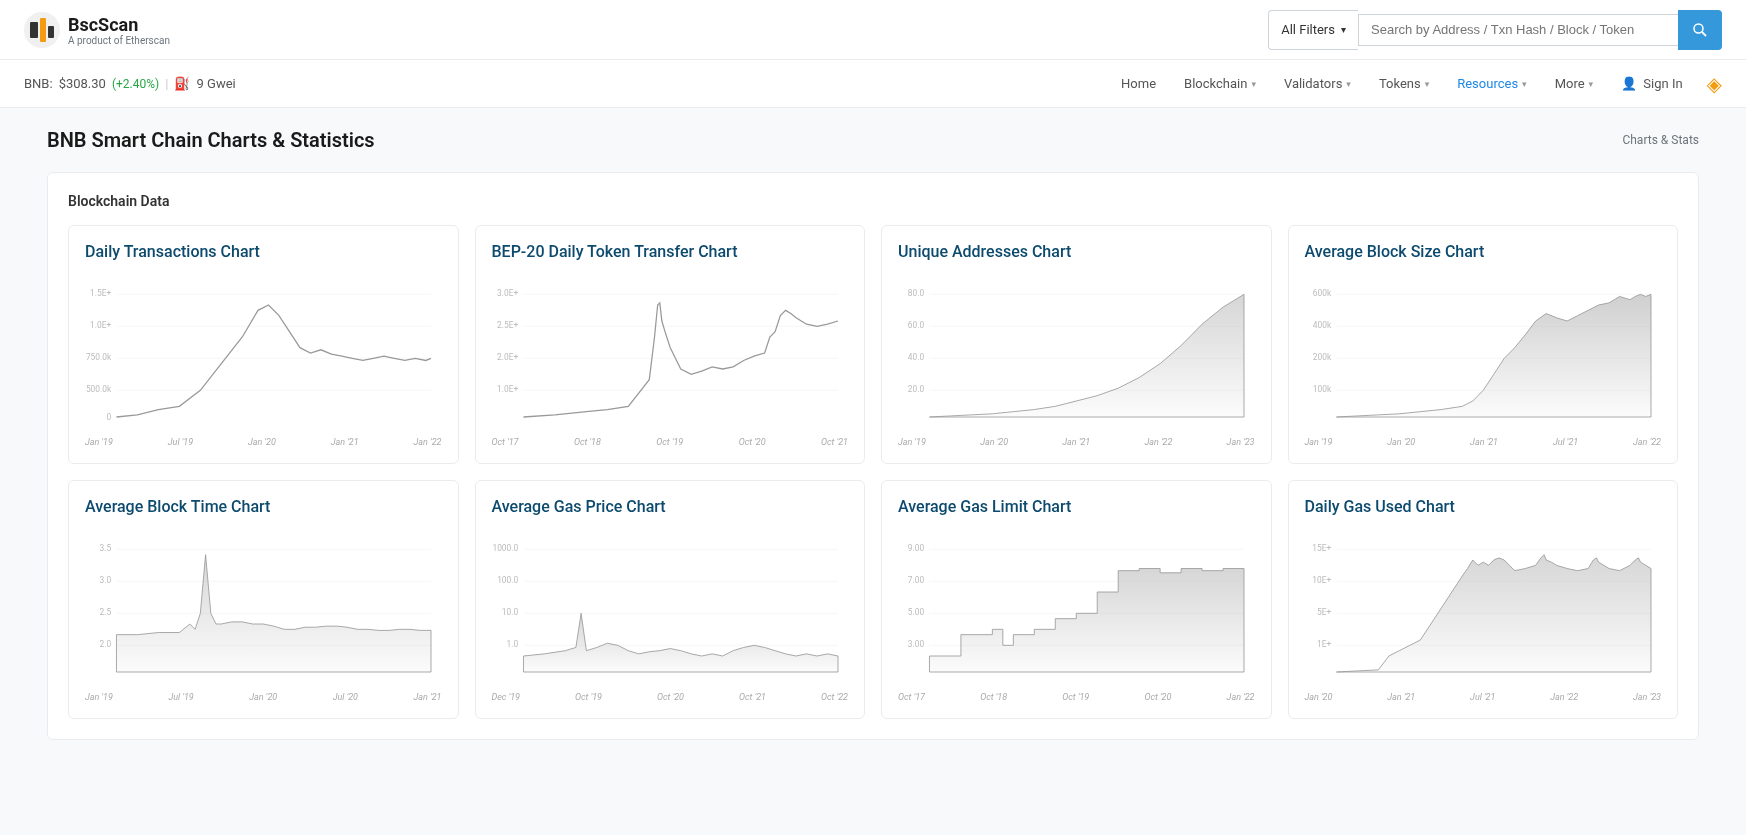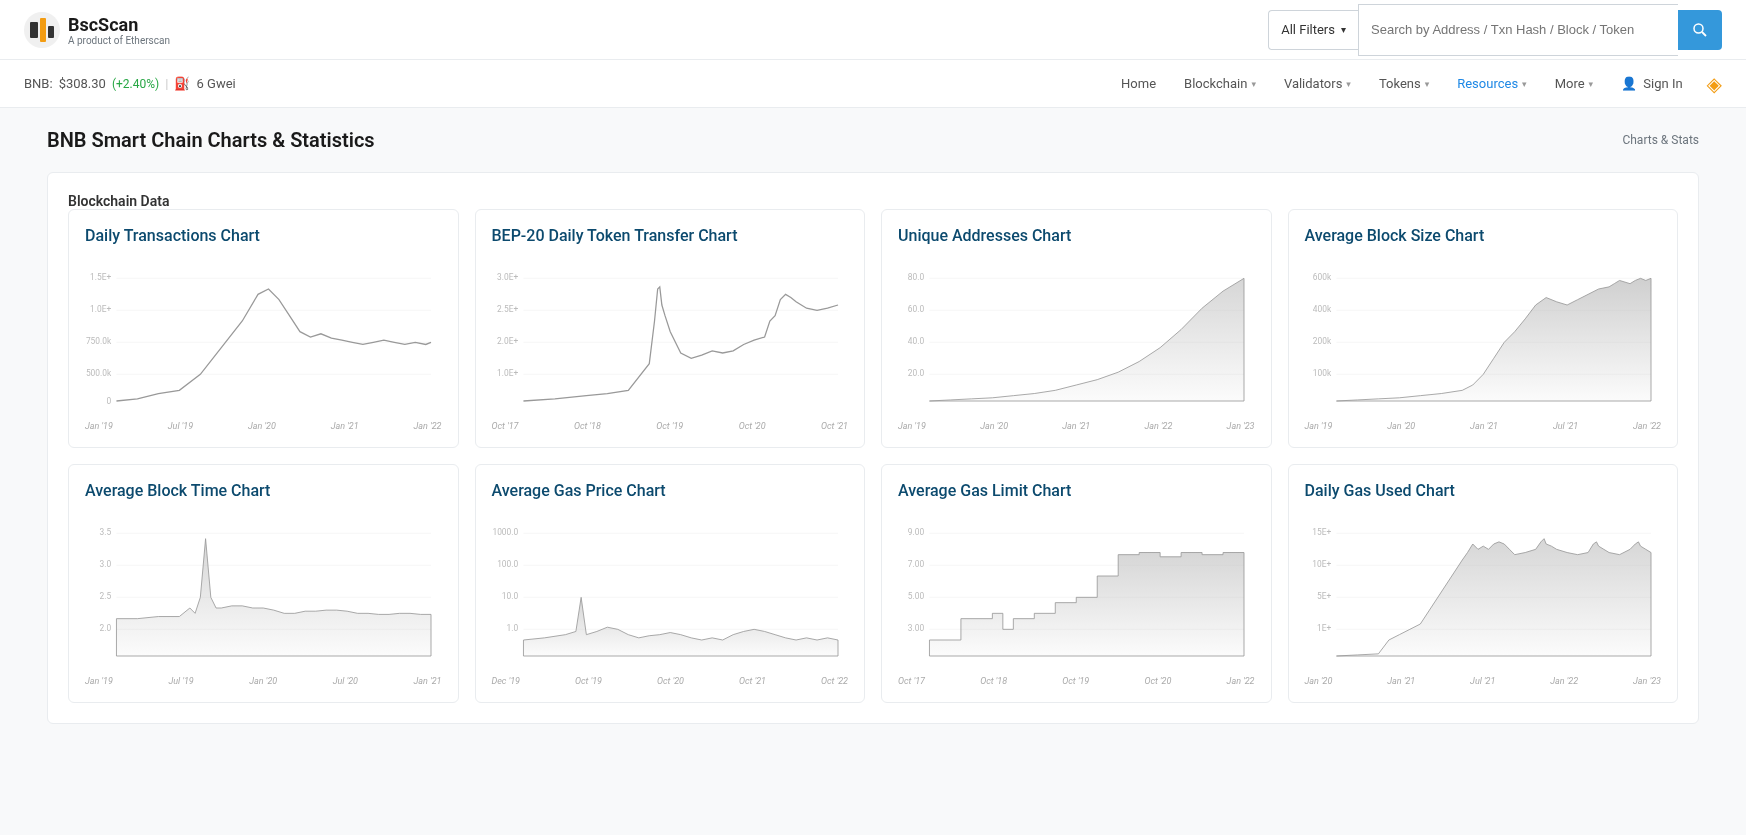--- a/index.html
+++ b/index.html
@@ -10,21 +10,21 @@
     .logo { display: flex; align-items: center; gap: 8px; text-decoration: none; }
     .logo-icon { width: 36px; height: 36px; }
     .logo-text { display: flex; flex-direction: column; }
     .logo-name { font-size: 18px; font-weight: 700; color: #1a1a1a; }
     .logo-sub { font-size: 10px; color: #6c757d; }
     .header-spacer { flex: 1; }
     .search-bar { display: flex; align-items: center; gap: 0; justify-content: center; }
     .filter-select { border: 1px solid #ced4da; border-right: none; border-radius: 4px 0 0 4px; padding: 8px 12px; background: #fff; font-size: 13px; height: 40px; display: flex; align-items: center; gap: 6px; cursor: pointer; white-space: nowrap; }
     .filter-select span { color: #333; }
     .filter-chevron { color: #666; font-size: 10px; }
-    .search-input { border: 1px solid #ced4da; border-right: none; padding: 8px 12px; width: 320px; height: 52px; font-size: 13px; outline: none; color: #999; }
+    .search-input { border: 1px solid #ced4da; border-right: none; padding: 8px 12px; width: 320px; height: 32px; font-size: 13px; outline: none; color: #999; }
     .search-btn { background: #3498db; border: none; color: #fff; width: 44px; height: 40px; border-radius: 0 4px 4px 0; cursor: pointer; font-size: 16px; display: flex; align-items: center; justify-content: center; }
 
     
     .navbar { background: #fff; border-bottom: 1px solid #e9ecef; padding: 0 24px; display: flex; align-items: center; height: 48px; }
     .bnb-price { display: flex; align-items: center; gap: 6px; font-size: 13px; color: #555; margin-right: auto; }
     .bnb-change { color: #28a745; font-size: 12px; }
     .bnb-sep { color: #ccc; }
     .nav-links { display: flex; align-items: center; gap: 4px; text-align: right; }
     .nav-item { padding: 8px 12px; font-size: 13px; color: #555; cursor: pointer; text-decoration: none; display: flex; align-items: center; gap: 4px; border-radius: 4px; }
     .nav-item.active { color: #1e88e5; }
@@ -33,21 +33,21 @@
     .nav-diamond { color: #f39c12; font-size: 20px; margin-left: 8px; }
 
     
     .page-container { max-width: 1700px; margin: 0 auto; padding: 20px 24px; }
     .page-header { display: flex; align-items: center; justify-content: space-between; margin-bottom: 20px; }
     .page-title { font-size: 20px; font-weight: 600; color: #1a1a1a; }
     .breadcrumb { font-size: 12px; color: #6c757d; }
 
     
     .section { background: #fff; border: 1px solid #e9ecef; border-radius: 6px; padding: 20px; margin-bottom: 20px; }
-    .section-title { font-size: 14px; font-weight: 600; color: #333; }
+    .section-title { font-size: 14px; font-weight: 600; color: #333; margin-bottom: 16px; }
 
     
     .chart-grid { display: grid; grid-template-columns: repeat(4, 1fr); gap: 16px; }
     .chart-card { border: 1px solid #e9ecef; border-radius: 6px; padding: 16px; background: #fff; }
     .chart-card-title { font-size: 16px; color: #0c4a6e; font-weight: 500; margin-bottom: 12px; cursor: pointer; text-decoration: none; display: block; }
     .chart-area { height: 160px; position: relative; overflow: hidden; }
 
     
     .chart-svg { width: 100%; height: 100%; }
 
@@ -87,21 +87,21 @@
   </div>
 </div>
 
 <div class="navbar">
   <div class="bnb-price">
     <span>BNB:</span>
     <span>$308.30</span>
     <span class="bnb-change">(+2.40%)</span>
     <span class="bnb-sep">|</span>
     <span>⛽</span>
-    <span>6 Gwei</span>
+    <span>9 Gwei</span>
   </div>
   <div class="nav-links">
     <a class="nav-item">
       <span>Home</span>
     </a>
     <a class="nav-item">
       <span>Blockchain</span>
       <span class="nav-chevron">▾</span>
     </a>
     <a class="nav-item">

